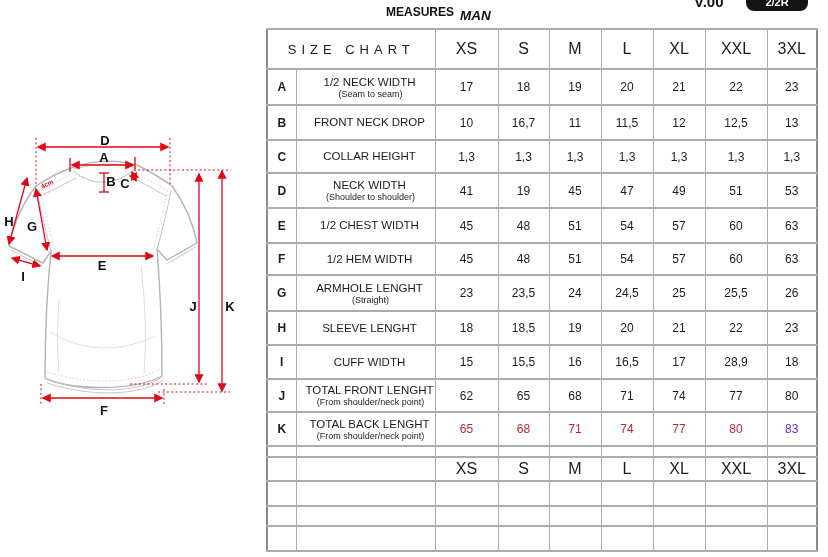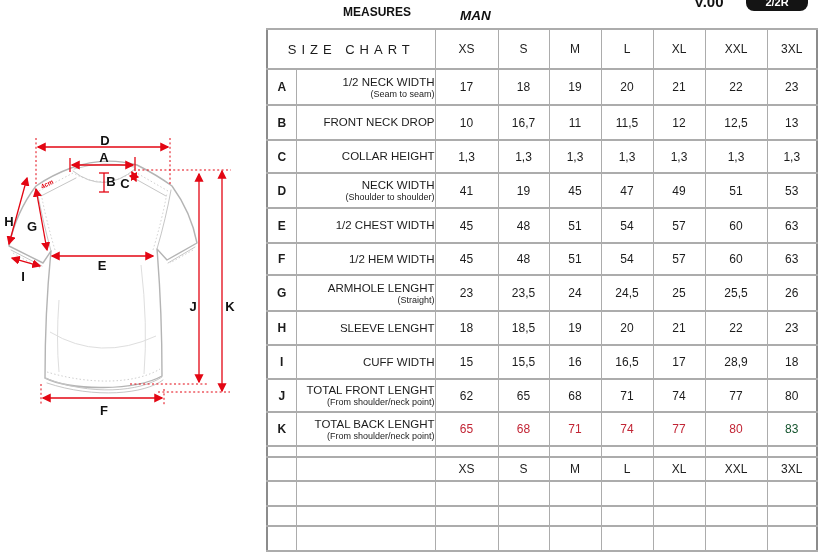--- a/index.html
+++ b/index.html
@@ -1,37 +1,37 @@
 <!DOCTYPE html>
 <html><head>
 <meta charset="utf-8">
 <style>
   html,body{margin:0;padding:0;}
   body{
     width:828px;height:557px;position:relative;overflow:hidden;
     background:#ffffff;font-family:"Liberation Sans",sans-serif;
   }
   
-  .measures-label{position:absolute;left:300px;top:5px;width:154px;text-align:center;
+  .measures-label{position:absolute;left:300px;top:5px;width:154px;text-align:right;
     font-weight:bold;font-size:12px;color:#111;}
   .man-label{position:absolute;left:460px;top:8px;width:120px;text-align:left;
     font-weight:bold;font-style:italic;font-size:13.5px;color:#111;}
   .version-label{position:absolute;left:694px;top:-7px;font-weight:bold;font-size:15px;color:#111;}
   .version-badge{position:absolute;left:746px;top:-7px;width:62px;height:18px;
     background:#141414;color:#fff;border-radius:8px;font-weight:bold;font-size:11px;
     text-align:center;line-height:19px;}
   
   #size-table{position:absolute;left:266px;top:28px;width:550px;
     border-collapse:collapse;table-layout:fixed;border:2px solid #8c8c8c;color:#1c1c1c;}
   #size-table td,#size-table th{border:solid #acacac;border-width:2px 1px;
     padding:0;text-align:center;vertical-align:middle;font-weight:normal;overflow:hidden;}
   #size-table .title{font-size:13px;letter-spacing:5px;}
-  #size-table .size-h{font-size:12px;}
+  #size-table .size-h{font-size:16px;}
   #size-table .letter{font-weight:bold;font-size:12px;}
-  #size-table .label{text-align:right;padding-left:8px;}
+  #size-table .label{text-align:center;padding-left:8px;}
   #size-table .lab-main{font-size:11.5px;line-height:13px;}
   #size-table .lab-sub{font-size:9px;line-height:10px;padding-left:2px;}
   #size-table .val{font-size:12px;}
   
   #diagram{position:absolute;left:0;top:0;}
   .shirt{stroke:#b4b4b4;fill:none;stroke-width:1.4;stroke-linejoin:round;stroke-linecap:round;}
   .shirt-thin{stroke:#c6c6c6;fill:none;stroke-width:1;stroke-linecap:round;}
   .stitch{stroke:#c9c9c9;fill:none;stroke-width:0.9;stroke-dasharray:1.5,2.2;}
   .wrinkle{stroke:#dedede;fill:none;stroke-width:1;}
   .dim{stroke:#e30613;fill:none;stroke-width:1.3;}
@@ -304,21 +304,21 @@
         <td class="label">
           <div class="lab-main">TOTAL BACK LENGHT</div>
           <div class="lab-sub">(From shoulder/neck point)</div>
         </td>
         <td class="val" style="color: rgb(194, 37, 53);">65</td>
         <td class="val" style="color: rgb(194, 37, 53);">68</td>
         <td class="val" style="color: rgb(194, 37, 53);">71</td>
         <td class="val" style="color: rgb(194, 37, 53);">74</td>
         <td class="val" style="color: rgb(194, 37, 53);">77</td>
         <td class="val" style="color: rgb(194, 37, 53);">80</td>
-        <td class="val" style="color: #14532d;">83</td>
+        <td class="val" style="color: #6d28d9;">83</td>
       </tr>
       <tr style="height: 11px;">
         <td></td>
         <td></td>
         <td></td>
         <td></td>
         <td></td>
         <td></td>
         <td></td>
         <td></td>

